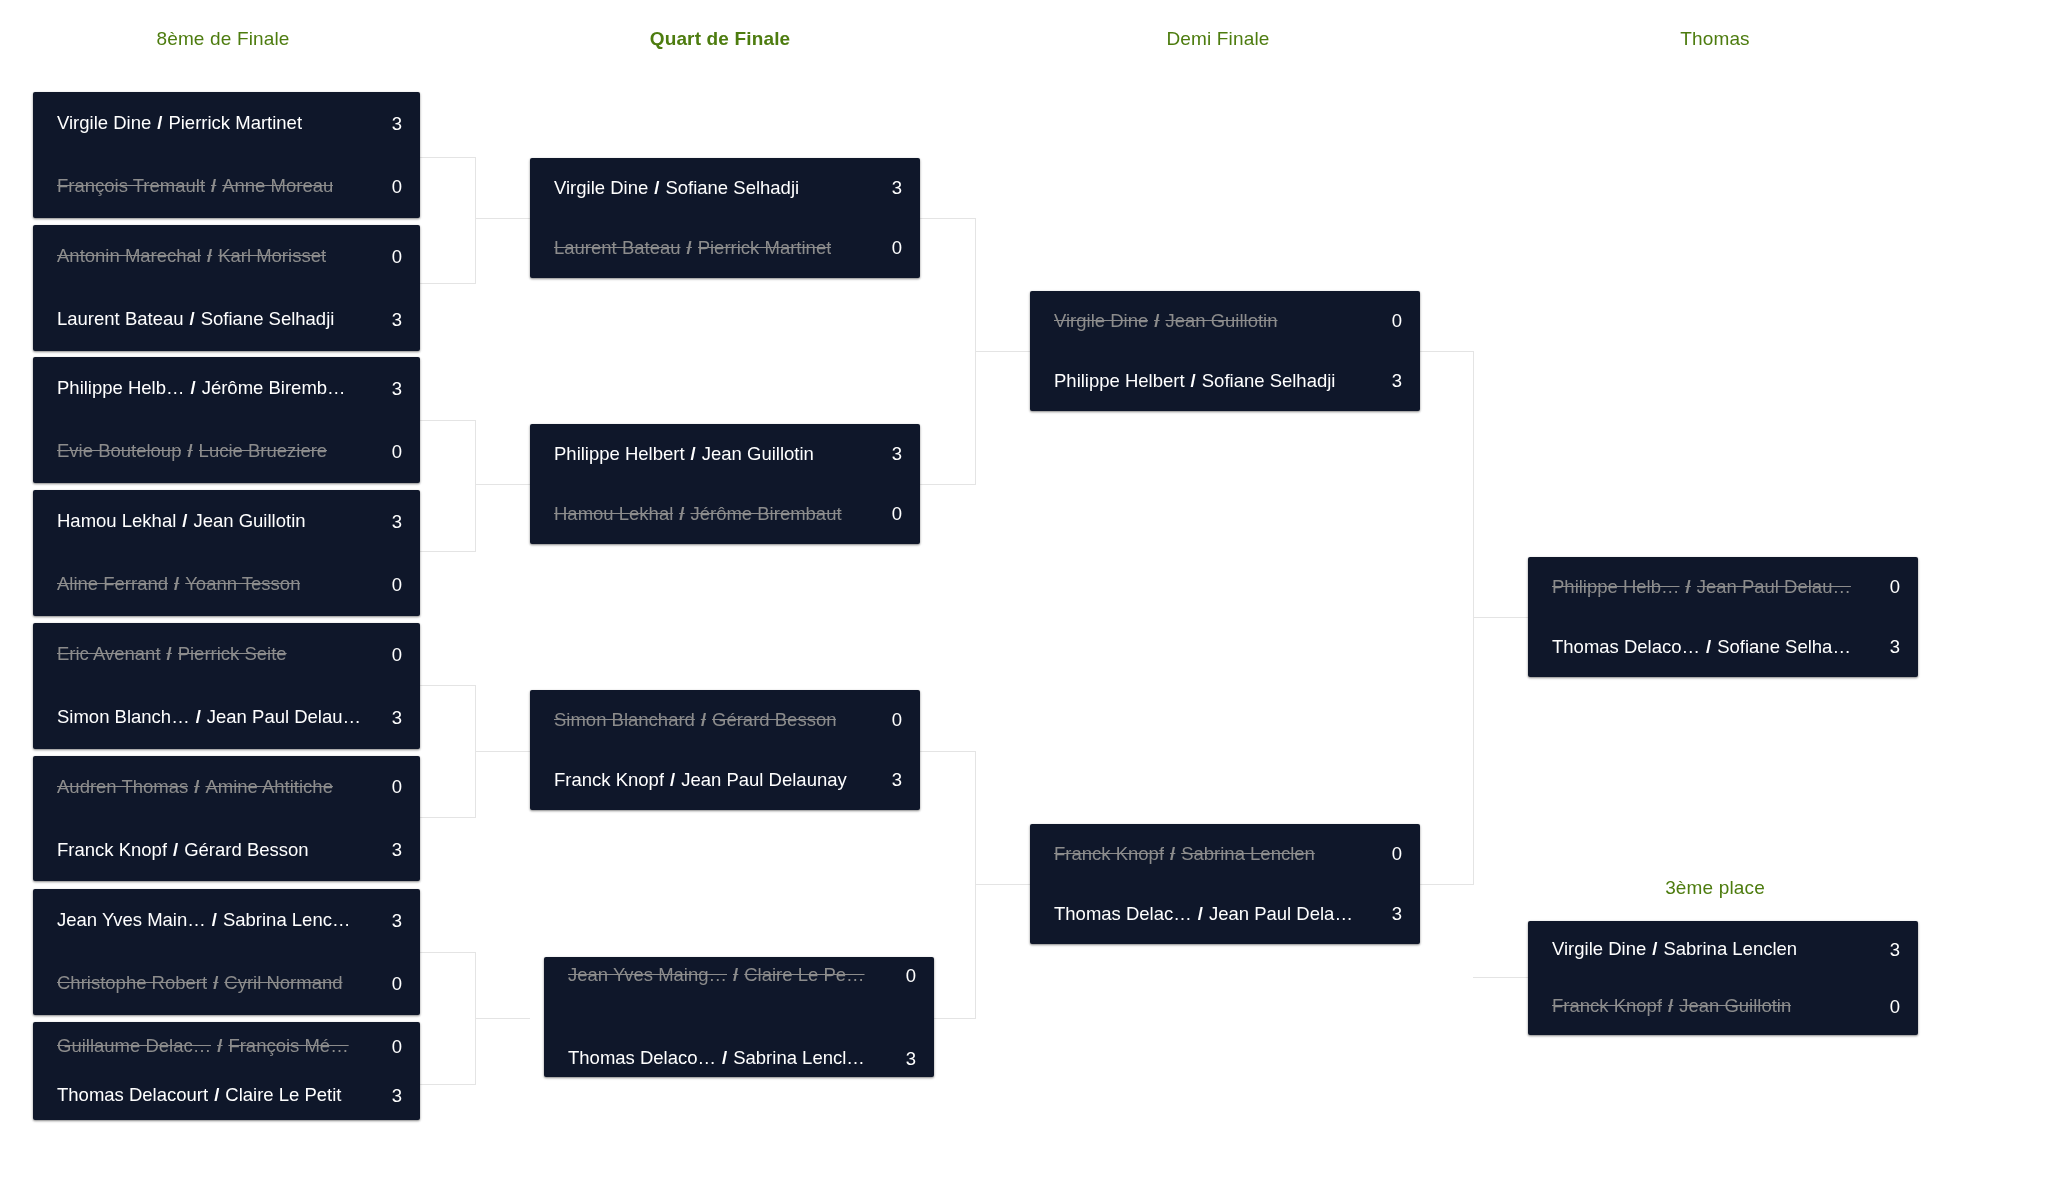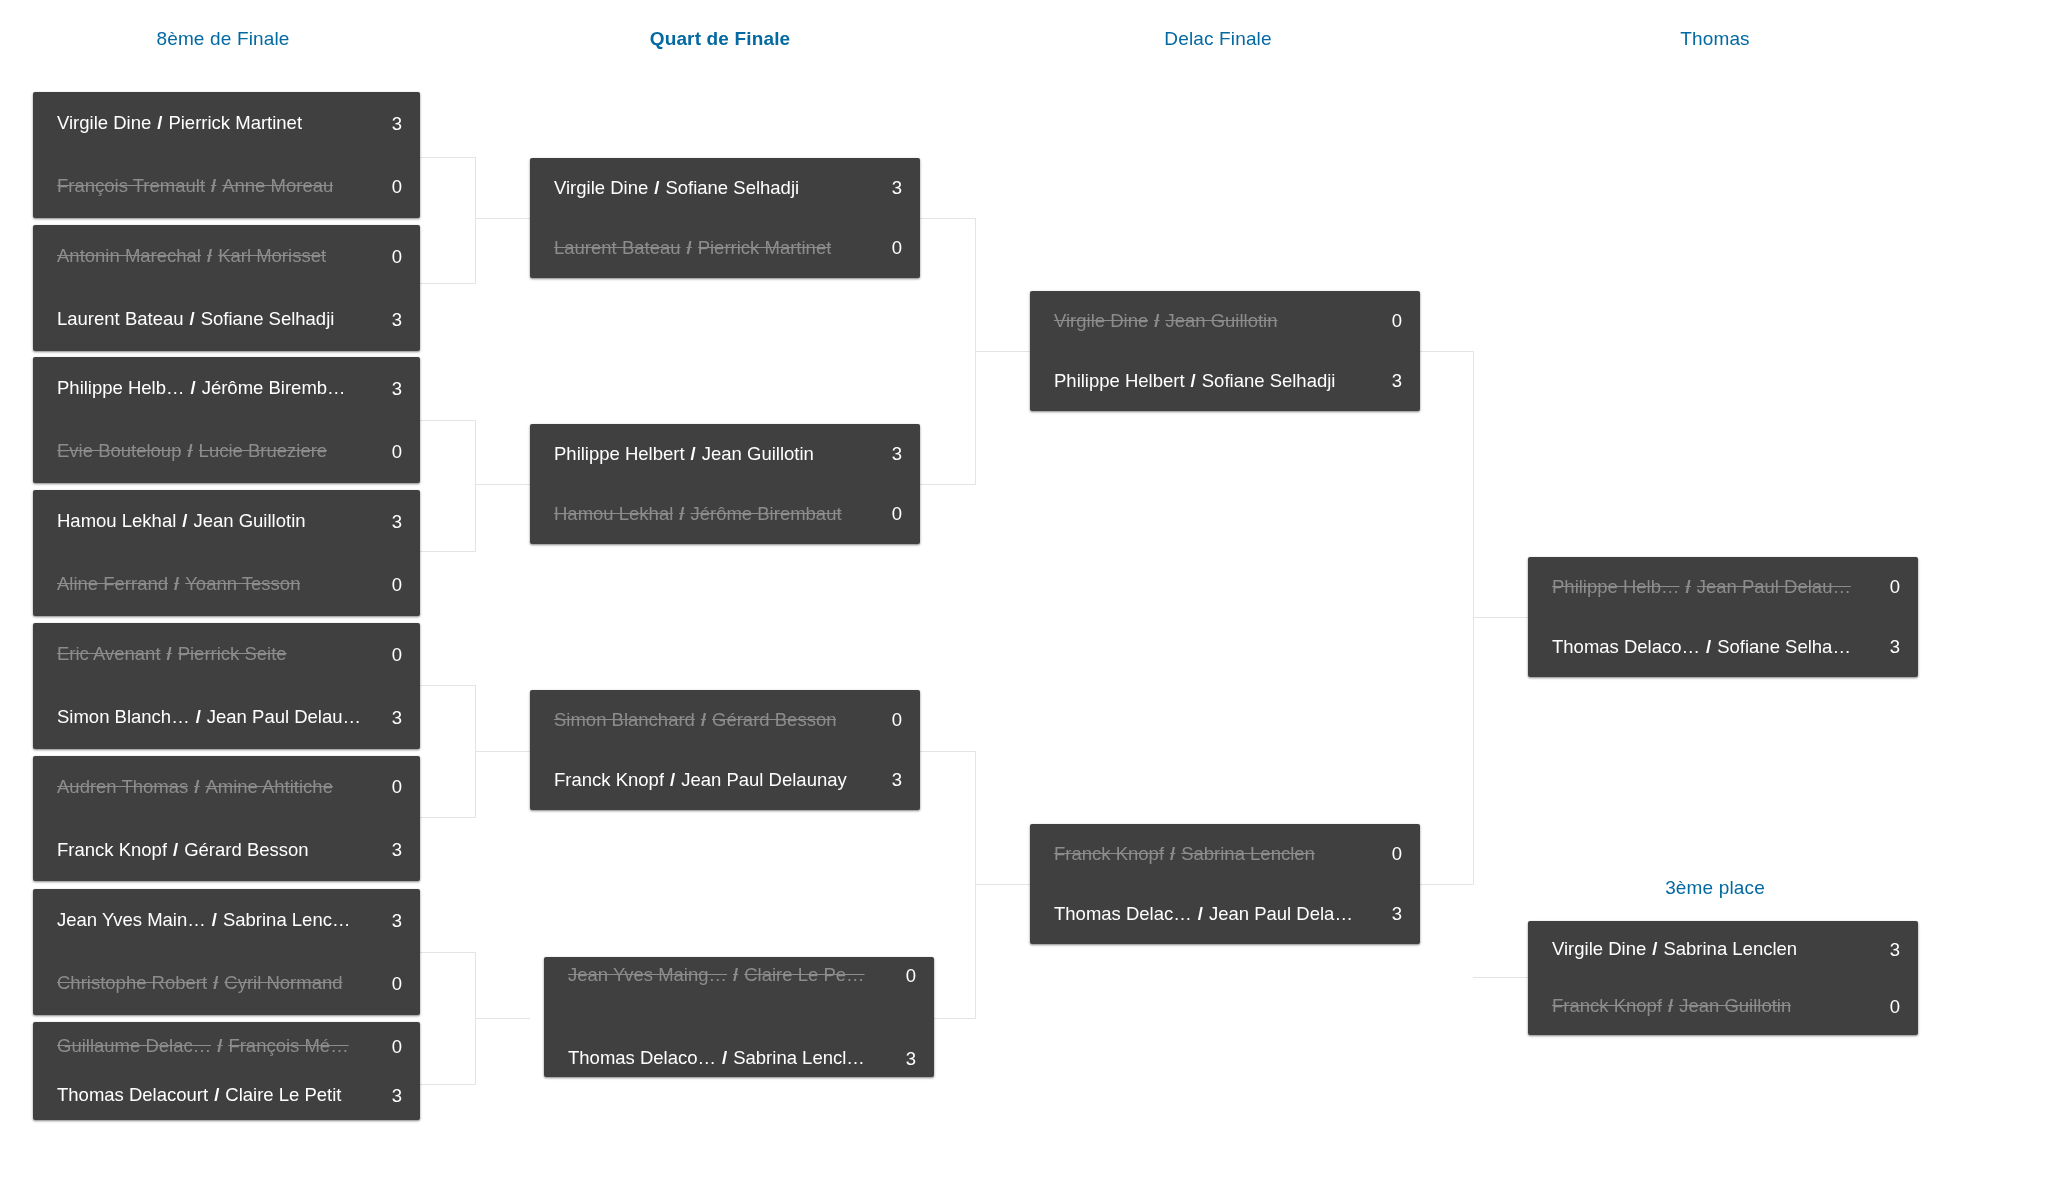--- a/index.html
+++ b/index.html
@@ -18,31 +18,31 @@
     inset: 0;
     width: 2048px;
     height: 1181px;
   }
 
   
   .round-title {
     position: absolute;
     font-size: 19px;
     font-weight: 400;
-    color: #0369a1;
+    color: #4d7c0f;
     letter-spacing: 0.15px;
     text-align: center;
     white-space: nowrap;
     transform: translateX(-50%);
   }
 
   
   .match {
     position: absolute;
-    background: #404040;
+    background: #0f172a;
     border-radius: 2px;
     box-shadow: 0 1px 3px rgba(0,0,0,0.22), 0 1px 2px rgba(0,0,0,0.30);
     display: flex;
     flex-direction: column;
     justify-content: center;
     overflow: hidden;
     z-index: 3;
   }
 
   .team-row {
@@ -104,21 +104,21 @@
   .conn.h { height: 1px; }
   .conn.v { width: 1px; }
 </style>
 </head>
 <body>
 
 <div id="bracket-root">
 
   <div class="round-title" style="left:223px; top:28px;">8ème de Finale</div>
   <div class="round-title" style="left:720px; top:28px;font-weight:bold;">Quart de Finale</div>
-  <div class="round-title" style="left:1218px; top:28px;">Delac Finale</div>
+  <div class="round-title" style="left:1218px; top:28px;">Demi Finale</div>
   <div class="round-title" style="left:1715px; top:28px;">Thomas</div>
   <div class="round-title" style="left:1715px; top:877px;">3ème place</div>
 
   <div class="conn h" style="left:420px; top:157px; width:55px;"></div>
   <div class="conn h" style="left:420px; top:283px; width:55px;"></div>
   <div class="conn v" style="left:475px; top:157px; height:127px;"></div>
   <div class="conn h" style="left:475px; top:218px; width:55px;"></div>
 
   <div class="conn h" style="left:420px; top:420px; width:55px;"></div>
   <div class="conn h" style="left:420px; top:551px; width:55px;"></div>

